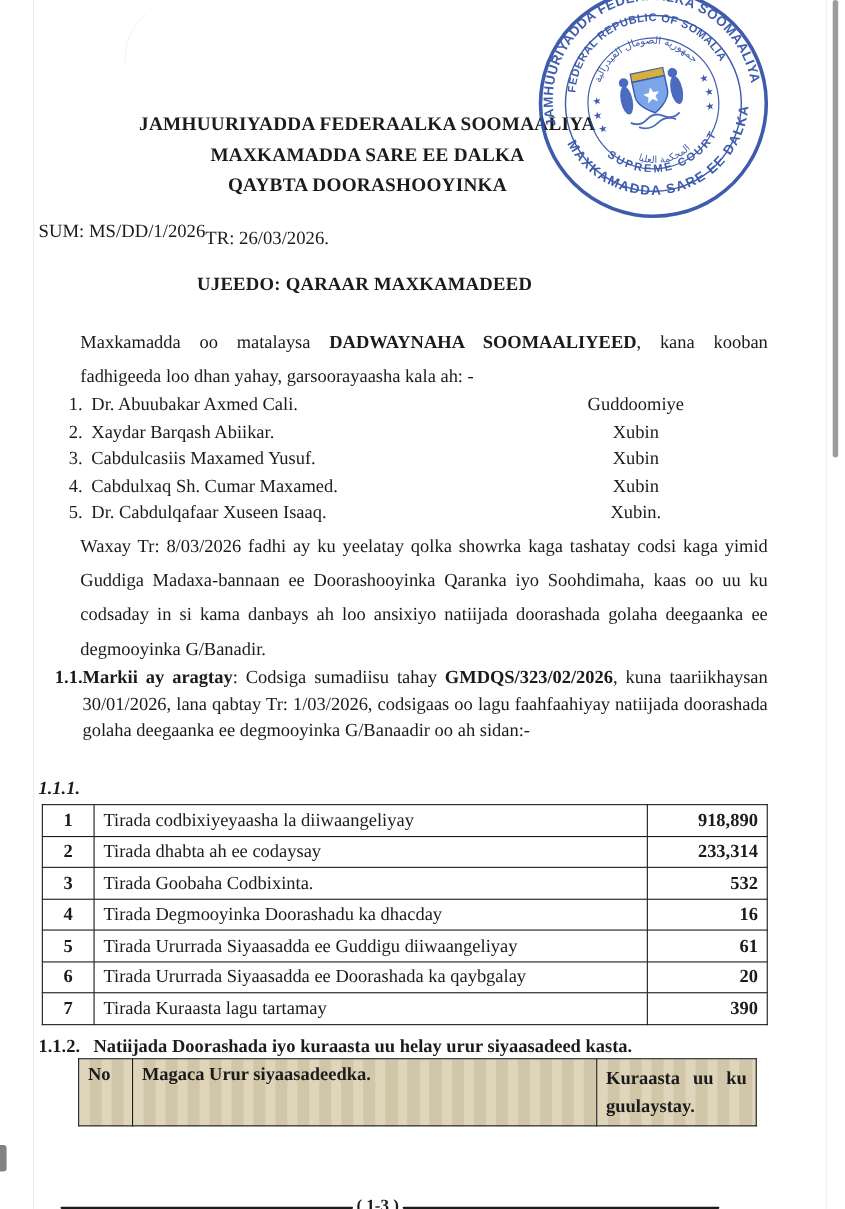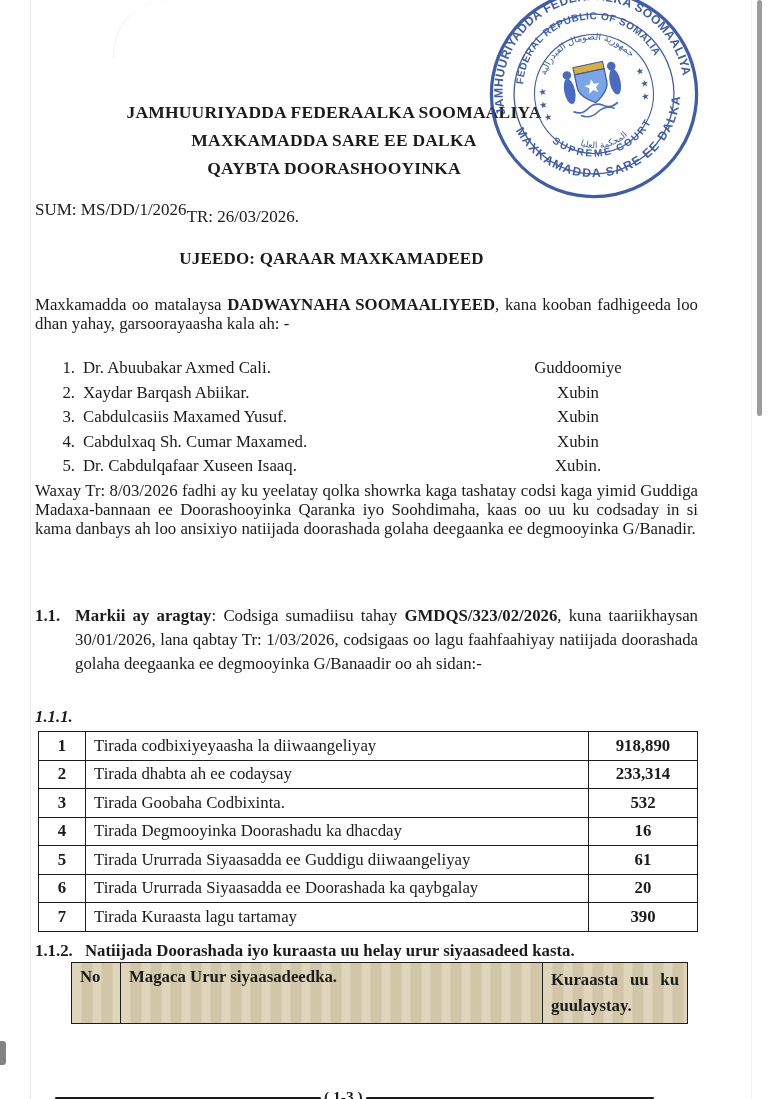--- a/index.html
+++ b/index.html
@@ -26,50 +26,50 @@
   .seal-wrap svg text{font-family:"Liberation Sans", sans-serif;}
   .seal-wrap svg text.arabic{font-family:"DejaVu Sans", sans-serif;}
 
   
   .refs{top:200px;display:flex;justify-content:flex-start;font-size:17px;padding-right:108px;}
   .refs .tr{transform:translateY(7px);}
 
   
   .subject{top:249px;text-align:center;font-weight:bold;font-size:17px;padding-right:140px;letter-spacing:.2px;}
 
-  .para{font-size:16.8px;line-height:19px;text-align:justify;}
+  .para{font-size:16.8px;line-height:31px;text-align:justify;margin-left:38px;}
   .para1{top:295px;}
   .para2{top:481px;}
   .bold{font-weight:bold;}
 
   
   .judges{top:356px;font-size:16.8px;}
   .judge-row{display:flex;align-items:baseline;line-height:24.5px;}
   .judge-no{width:28px;margin-left:20px;text-align:right;padding-right:8px;box-sizing:border-box;}
   .judge-name{flex:1;}
   .judge-role{width:150px;text-align:center;margin-right:45px;}
 
   
   .s11{top:604px;display:flex;font-size:16.8px;line-height:24px;}
-  .s11-num{width:40px;font-weight:bold;flex:none;}
+  .s11-num{width:40px;font-weight:bold;flex:none;text-align:right;}
   .s11-text{flex:1;text-align:justify;}
 
   .sec-heading{display:flex;font-weight:bold;font-size:16.8px;}
   .s111{top:707px;font-style:italic;}
   .s112{top:941px;}
   .sec-num{width:48px;flex:none;}
   .s112 .sec-num{width:50px;}
 
   
   .table1{top:731px;padding-left:38px;padding-right:70px;}
   table{border-collapse:collapse;width:100%;}
   td,th{border:1.7px solid #1c1c1c;}
   .table1 td{height:25.5px;font-size:16.8px;padding:1px 8px;}
   .t1-no{width:30px;text-align:center;font-weight:bold;}
-  .t1-val{width:92px;text-align:center;font-weight:bold;font-size:17px;padding-right:9px;}
+  .t1-val{width:92px;text-align:right;font-weight:bold;font-size:17px;padding-right:9px;}
 
   
   .table2{top:962px;padding-left:71px;padding-right:80px;}
   .table2 th{background:#d9cfb2;
     background-image:repeating-linear-gradient(90deg, rgba(255,255,255,.12) 0 9px, rgba(160,145,105,.14) 9px 20px);
     font-size:16.8px;text-align:left;vertical-align:top;padding:4px 8px 30px 8px;}
   .t2-no{width:32px;padding-bottom:30px;}
   .t2-seats{width:128px;text-align:justify !important;padding-bottom:4px !important;line-height:26px;}
 
   

